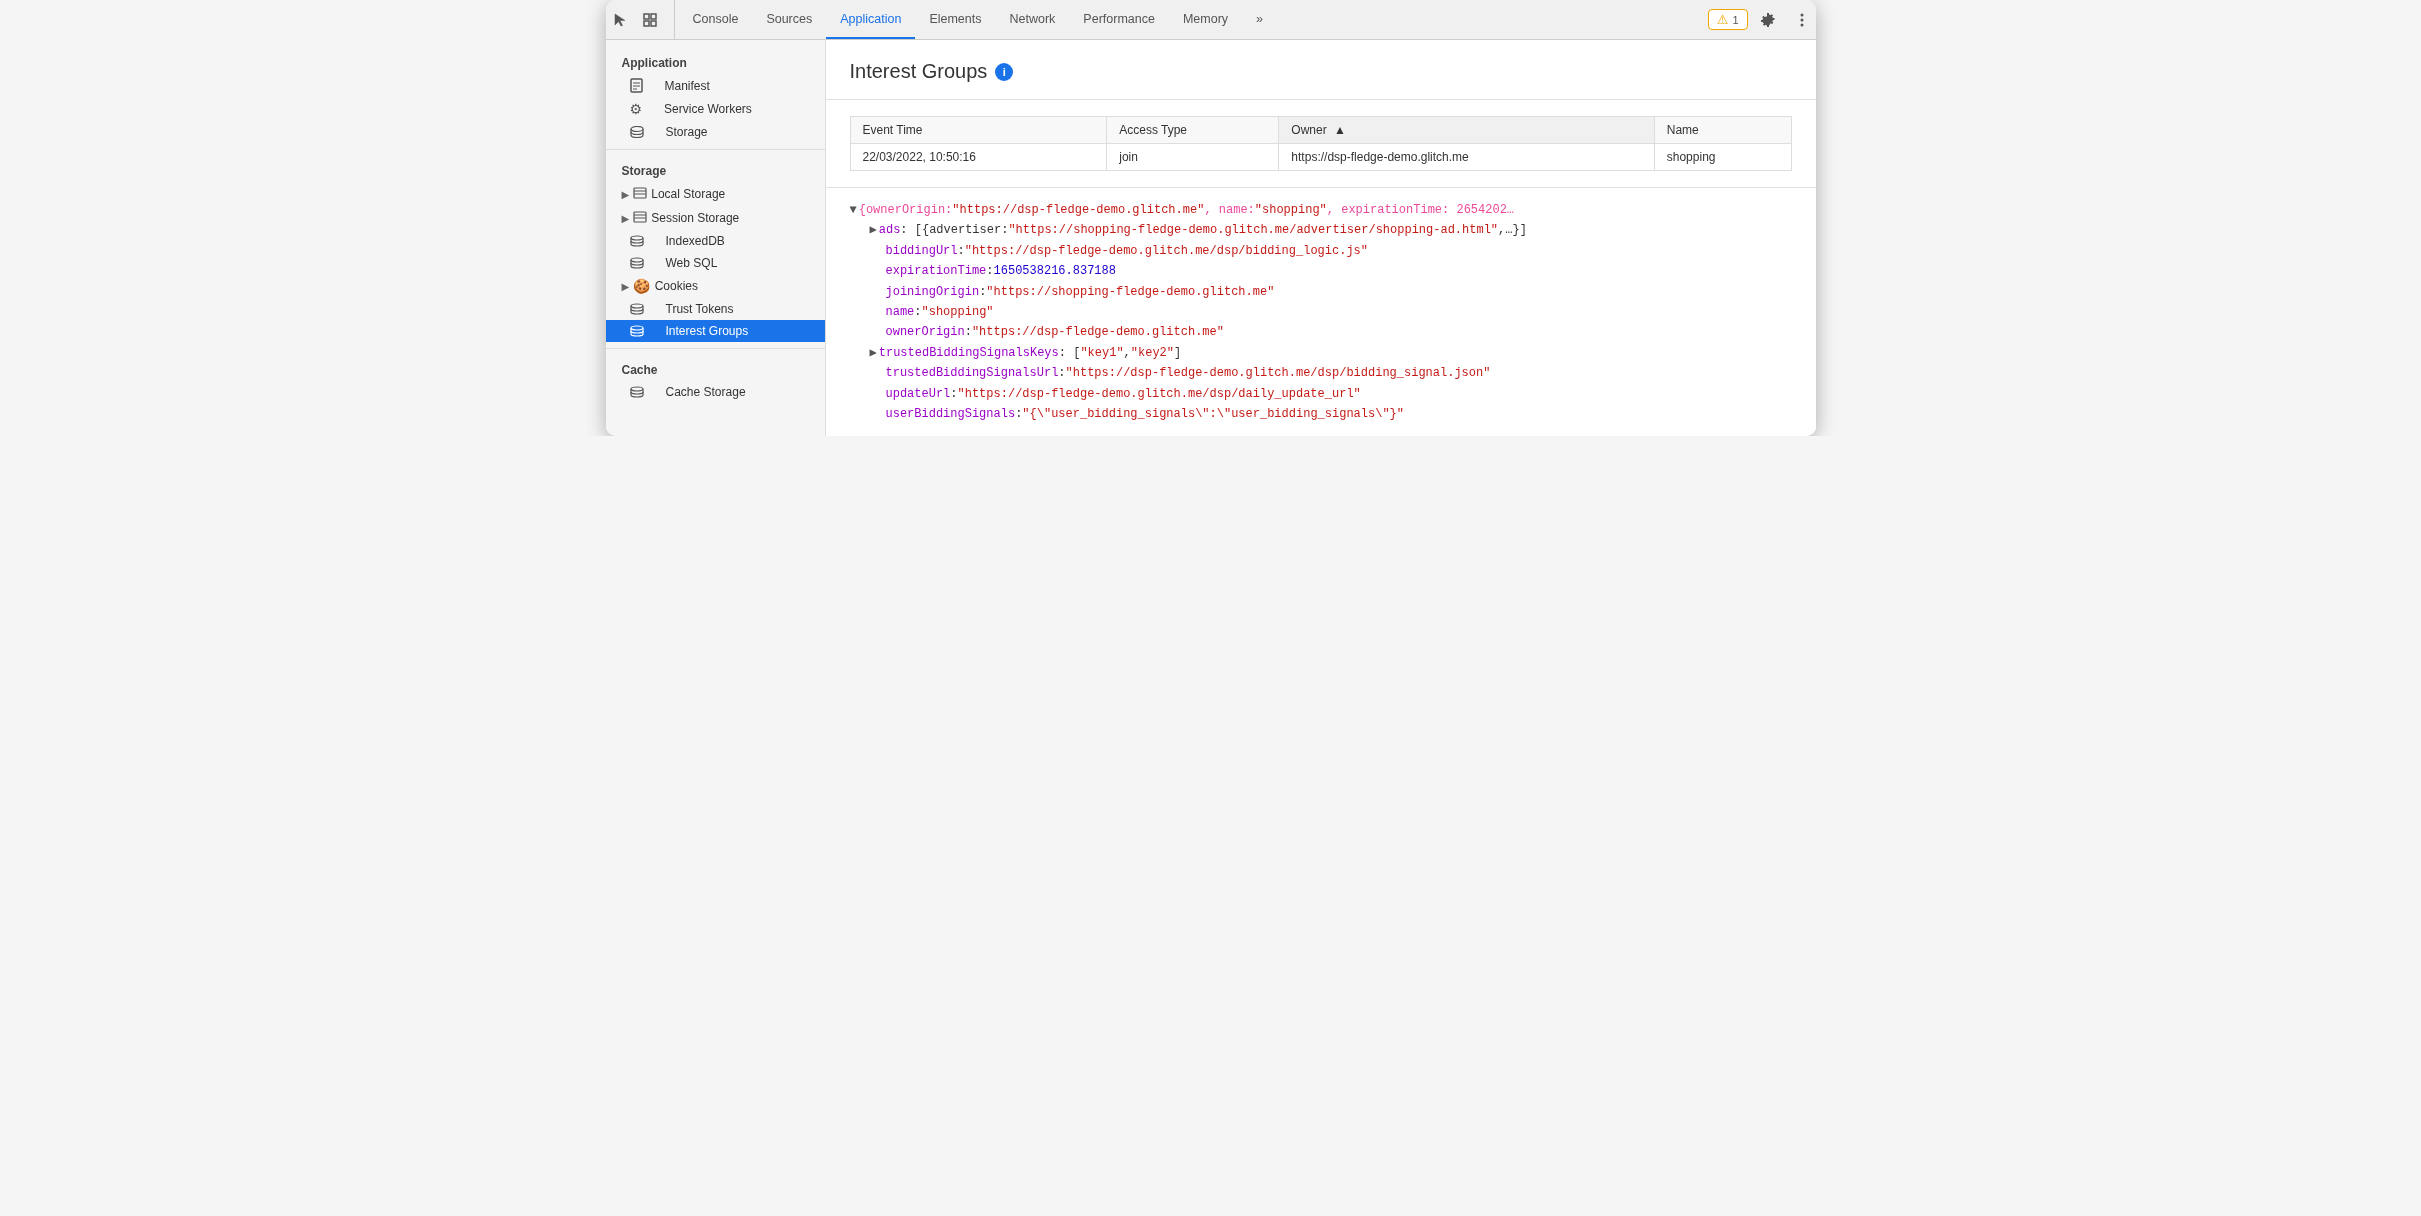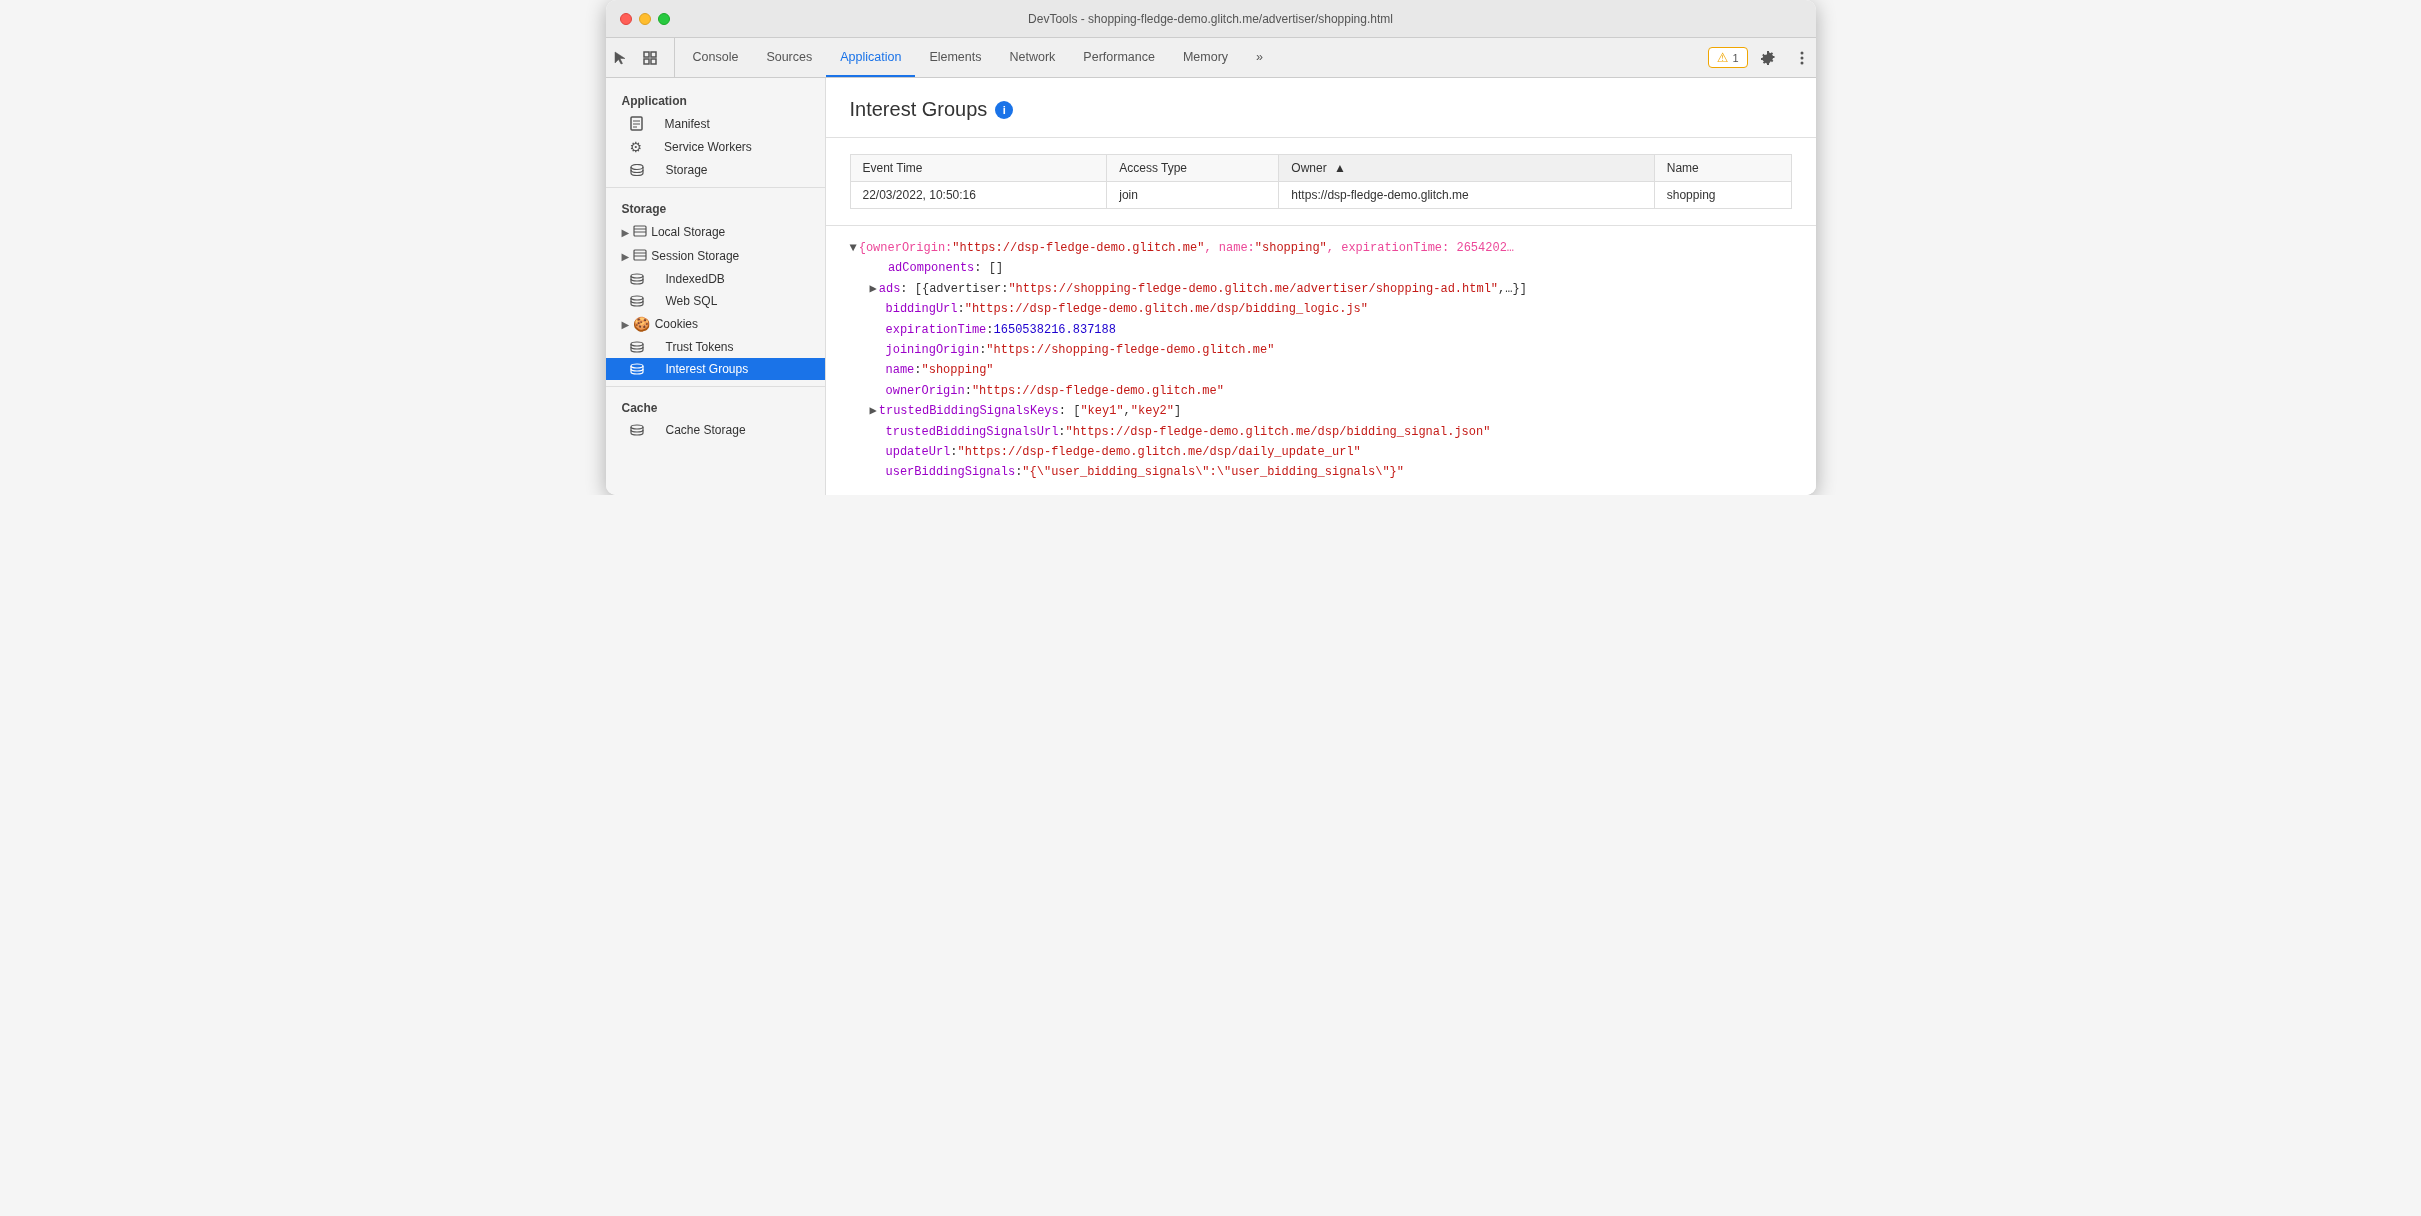--- a/index.html
+++ b/index.html
@@ -292,28 +292,20 @@
       color: #555;
       margin-right: 2px;
       user-select: none;
     }
   </style>
 </head>
 <body>
 
 <div class="window">
 
-  <div class="titlebar">
-    <div class="traffic-lights">
-      <div class="traffic-light tl-red"></div>
-      <div class="traffic-light tl-yellow"></div>
-      <div class="traffic-light tl-green"></div>
-    </div>
-    <div class="titlebar-title">DevTools - shopping-fledge-demo.glitch.me/advertiser/shopping.html</div>
-  </div>
 
   <div class="toolbar">
     <div class="toolbar-icons">
       <div class="toolbar-icon-btn">
         <svg width="16" height="16" viewBox="0 0 16 16" fill="none">
           <path d="M3 2L3 13L6.5 9.5L9 14L10.5 13.5L8 8.5L13 8.5Z" fill="#555" stroke="#555" stroke-width="0.5"></path>
         </svg>
       </div>
       <div class="toolbar-icon-btn">
         <svg width="16" height="16" viewBox="0 0 16 16">
@@ -531,25 +523,20 @@
         <div class="json-line">
           <span class="json-toggle">▼</span>
           <span class="json-bracket">{ownerOrigin: </span>
             <span class="json-string">"https://dsp-fledge-demo.glitch.me"</span>
             <span class="json-bracket">, name: </span>
             <span class="json-string">"shopping"</span>
             <span class="json-bracket">, expirationTime: 2654202…</span>
         </div>
         <div style="padding-left:20px;">
           <div class="json-line">
-            <span style="color:#555; padding-right:4px;">&nbsp;&nbsp;</span>
-            <span class="json-key">adComponents</span>
-            <span class="json-plain">: []</span>
-          </div>
-          <div class="json-line">
             <span class="json-toggle">▶</span>
             <span class="json-key">ads</span>
             <span class="json-plain">: [{advertiser: </span>
               <span class="json-string">"https://shopping-fledge-demo.glitch.me/advertiser/shopping-ad.html"</span>
               <span class="json-plain">,…}]</span>
           </div>
           <div class="json-line">
             <span style="width:16px;display:inline-block;"></span>
             <span class="json-key">biddingUrl</span>
             <span class="json-plain">: </span>

